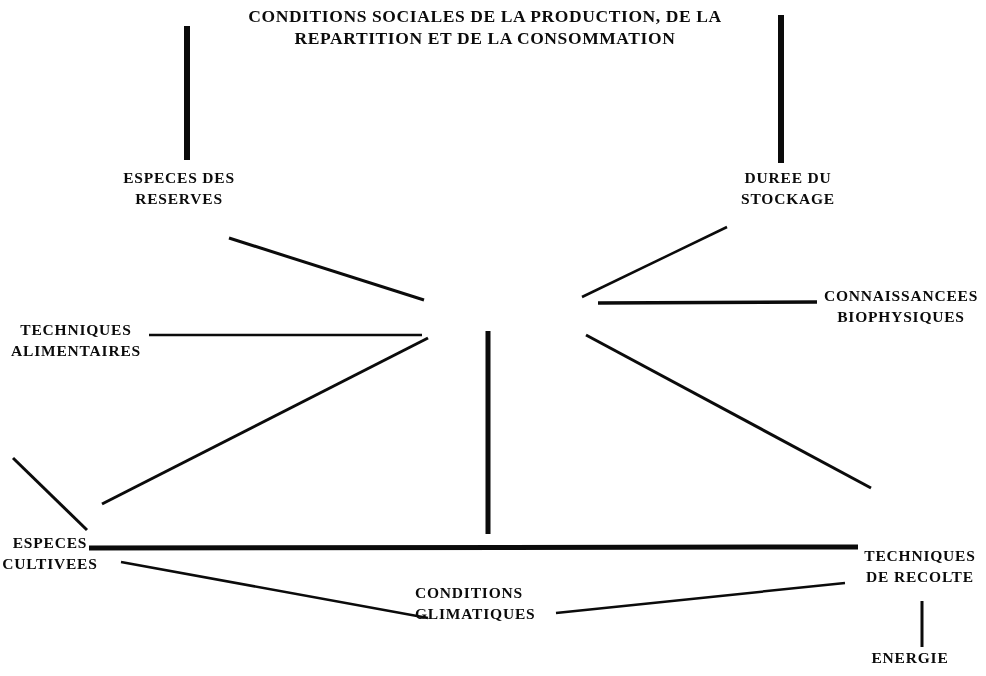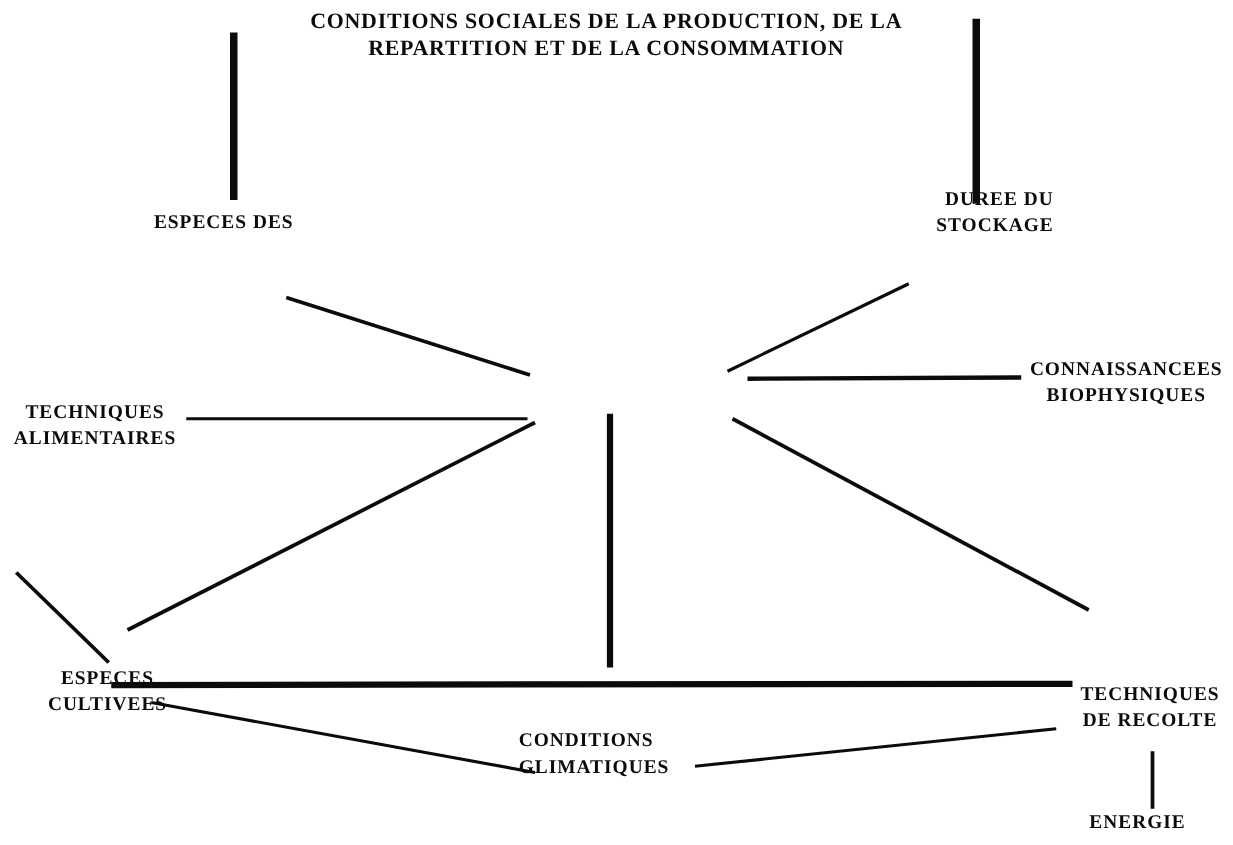--- a/index.html
+++ b/index.html
@@ -29,25 +29,25 @@
   }
   .node .ln { display: block; }
   .n-title {
     left: 190px; top: 5px; width: 590px;
     text-align: center;
     font-size: 17.5px;
     line-height: 22px;
     letter-spacing: 0.6px;
   }
   .n-volume        { left: 103px; top: 167px; width: 152px; text-align: center; }
-  .n-duree         { left: 733px; top: 149px; width: 110px; text-align: right; }
+  .n-duree         { left: 733px; top: 167px; width: 110px; text-align: center; }
   .n-conservation  { left: 418px; top: 287px; width: 184px; text-align: center; }
   .n-connaissancees{ left: 813px; top: 285px; width: 176px; text-align: center; }
   .n-alimentaires  { left: 0px;   top: 319px; width: 152px; text-align: center; }
-  .n-especes       { left: 0px;   top: 532px; width: 100px; text-align: center; margin-left: 36px; }
+  .n-especes       { left: 0px;   top: 532px; width: 100px; text-align: center; }
   .n-climatiques   { left: 415px; top: 582px; width: 160px; text-align: left; }
   .n-recolte       { left: 850px; top: 545px; width: 140px; text-align: center; }
   .n-energie       { left: 855px; top: 647px; width: 110px; text-align: center; }
 </style>
 </head>
 <body>
 
 <div id="stage">
 
   <svg id="edges-svg" viewBox="0 0 986 676" xmlns="http://www.w3.org/2000/svg">
@@ -67,20 +67,21 @@
       <line x1="922" y1="601" x2="922" y2="647" stroke="#0b0b0b" stroke-width="3"></line>
     </svg>
 
   <div class="node n-title">
     <span class="ln">CONDITIONS SOCIALES DE LA PRODUCTION, DE  LA</span>
     <span class="ln">REPARTITION ET DE LA CONSOMMATION</span>
   </div>
 
   <div class="node n-volume">
     <span class="ln">ESPECES DES</span>
+    <span class="ln">RESERVES</span>
   </div>
 
   <div class="node n-duree">
     <span class="ln">DUREE DU</span>
     <span class="ln">STOCKAGE</span>
   </div>
 
 
   <div class="node n-connaissancees">
     <span class="ln">CONNAISSANCEES</span>

